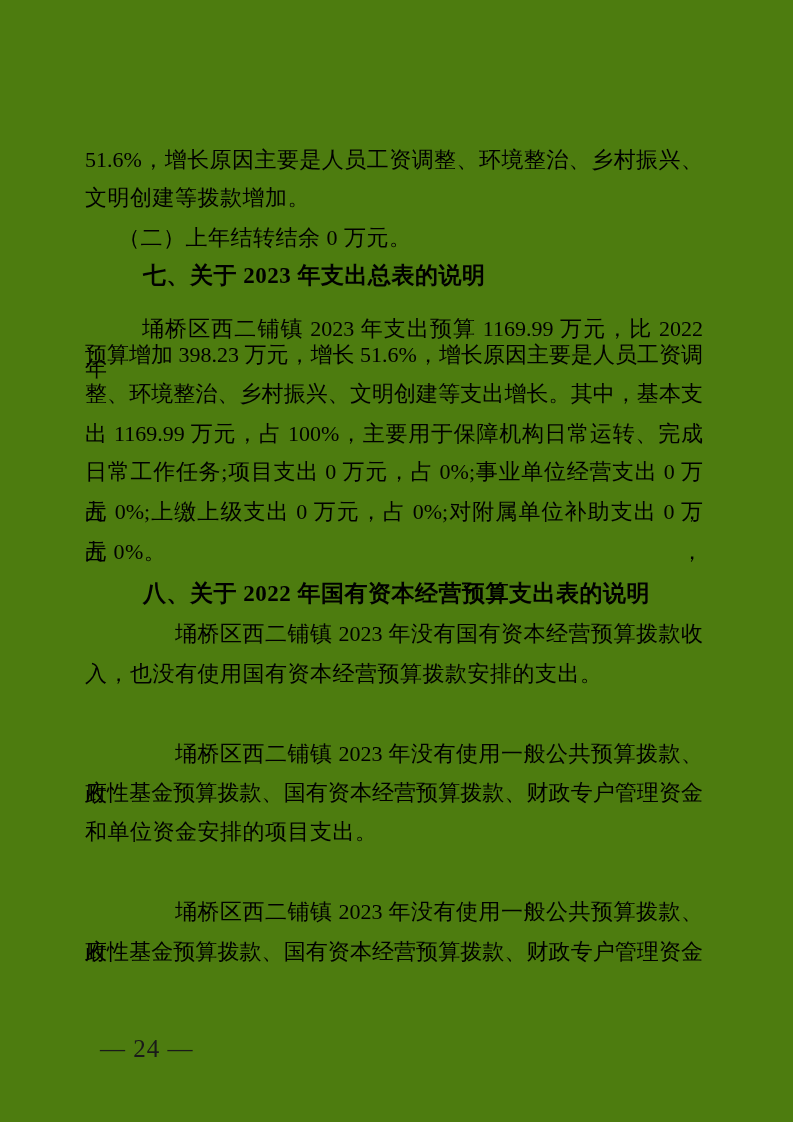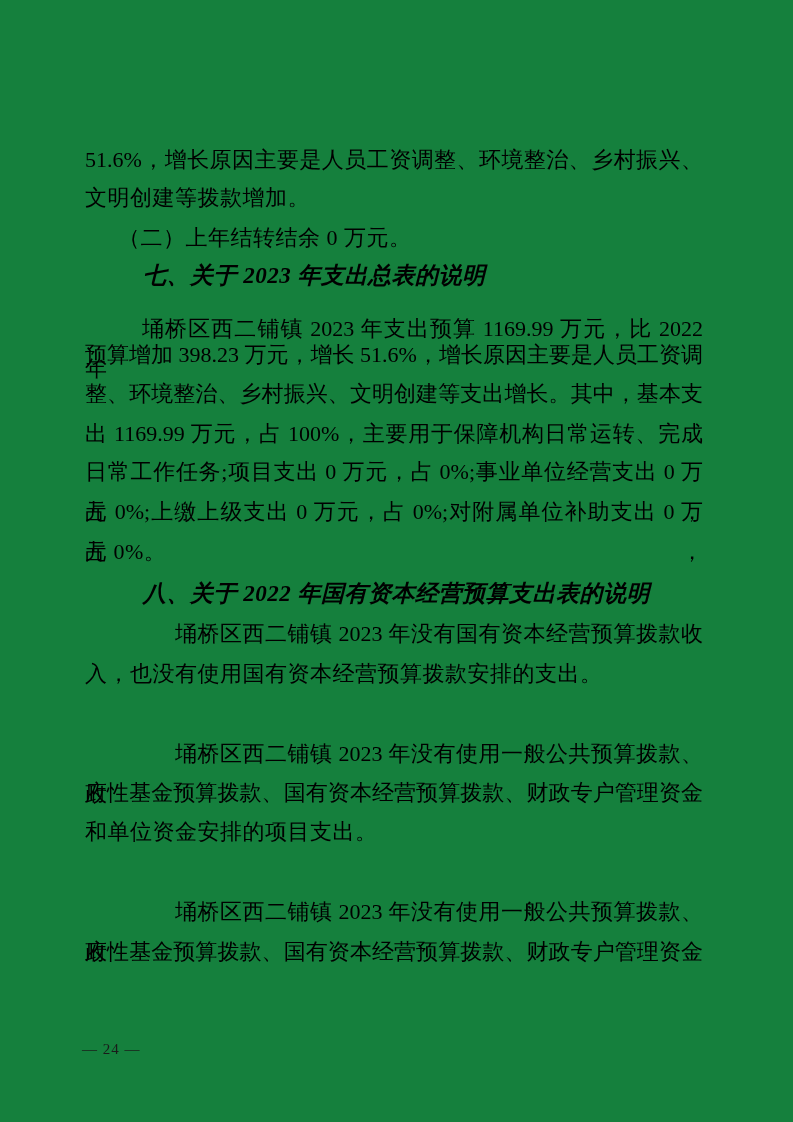--- a/index.html
+++ b/index.html
@@ -5,21 +5,21 @@
   html, body {
     margin: 0;
     padding: 0;
     background: #e8e8e8;
   }
   .page {
     position: relative;
     width: 793px;
     height: 1122px;
     margin: 0 auto;
-    background: #15803d;
+    background: #4d7c0f;
     font-family: "Liberation Serif", "DejaVu Serif", serif;
     color: #000000;
     overflow: hidden;
   }
   .line {
     position: absolute;
     left: 85px;
     width: 618px;
     height: 40px;
     line-height: 40px;
@@ -32,32 +32,31 @@
     text-align: justify;
     text-align-last: justify;
     text-justify: inter-character;
     letter-spacing: 0;
   }
   .line.heading {
     font-weight: bold;
     font-size: 23px;
     padding-left: 58px;
     width: 560px;
-    font-style: italic;
   }
   .ind-sub    { padding-left: 33px; width: 585px; }
   .ind-para   { text-indent: 57px; margin-top: 12px; }
   .ind-para2  { text-indent: 90px; }
   .footer {
     position: absolute;
-    left: 82px;
+    left: 100px;
     top: 1035px;
     height: 28px;
     line-height: 28px;
-    font-size: 15px;
+    font-size: 25px;
     color: #1a1a1a;
     letter-spacing: 1px;
   }
 </style>
 </head>
 <body>
 
 <div class="page">
 
   <div class="line just" style="top:140px">51.6%，增长原因主要是人员工资调整、环境整治、乡村振兴、</div>

